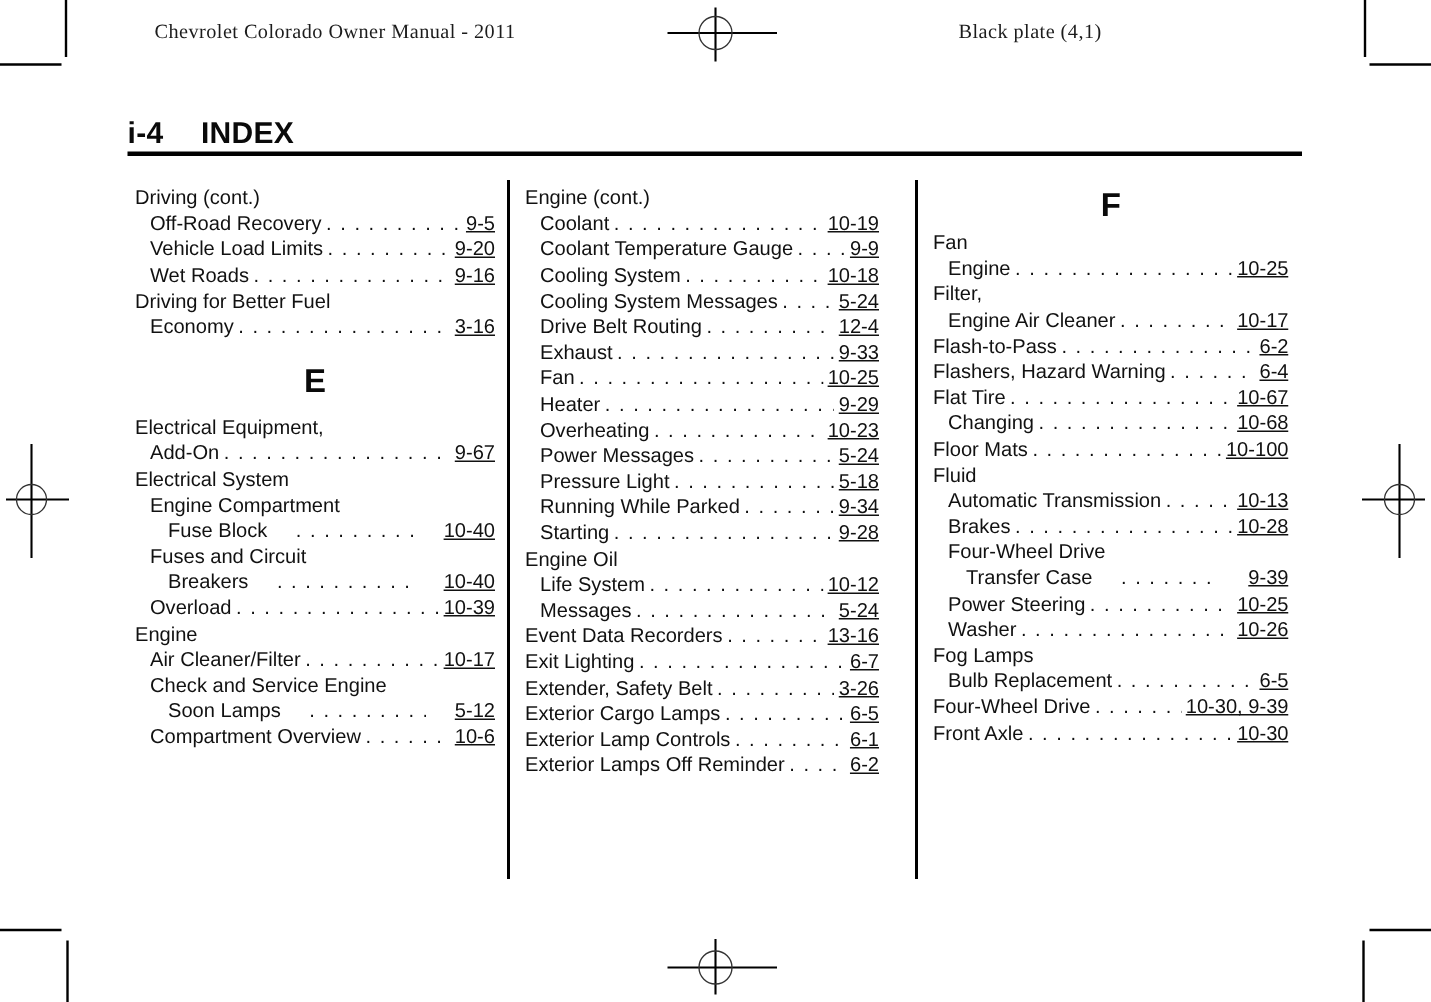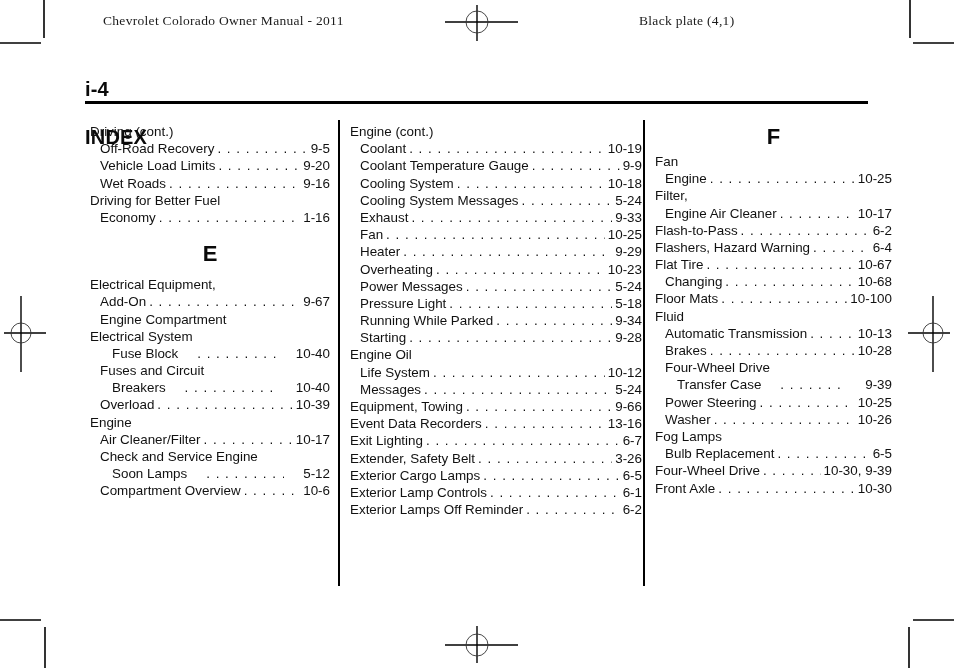--- a/index.html
+++ b/index.html
@@ -42,71 +42,70 @@
   .title-row {
     position: absolute;
     left: 85px; top: 78px;
     display: flex;
     align-items: baseline;
     gap: 25px;
     font-weight: bold;
     font-size: 20px;
     color: #0a0a0a;
     letter-spacing: 0.2px;
-    flex-direction: column;
   }
   .title-rule {
     position: absolute;
     left: 85px; top: 101px;
     width: 783px; height: 3px;
     background: #000000;
   }
   .columns {
     position: absolute;
     left: 85px; top: 120px;
     width: 783px; height: 466px;
     display: flex;
   }
   .col {
     box-sizing: border-box;
     padding-top: 3px;
     font-size: 13.4px;
   }
   .col-1 { width: 253px; padding-left: 5px;  padding-right: 8px;  }
-  .col-2 { width: 303px; padding-left: 10px; padding-right: 1px;  }
+  .col-2 { width: 270px; padding-left: 10px; padding-right: 24px;  }
   .col-3 { width: 269px; padding-left: 10px; padding-right: 22px; }
   .col-divider {
     width: 2px;
     height: 466px;
     background: #000000;
     flex: 0 0 auto;
   }
   .entry {
     display: flex;
     align-items: baseline;
     white-space: nowrap;
     line-height: 17.2px;
     height: 17.2px;
     overflow: hidden;
   }
-  .indent-0 { padding-left: 0; align-items: flex-end; }
+  .indent-0 { padding-left: 0; }
   .indent-1 { padding-left: 10px; }
   .indent-2 { padding-left: 22px; gap: 16px; }
   .label { flex: 0 0 auto; }
   .dots {
     flex: 1 1 auto;
     overflow: hidden;
     margin: 0 3px;
     min-width: 6px;
   }
   .dots::after {
     content: ". . . . . . . . . . . . . . . . . . . . . . . . . . . . . . . . . . . . . . . . . . . . . . . . . .";
     letter-spacing: 1px;
   }
-  .page-num { flex: 0 0 auto; }
+  .page-num { flex: 0 0 auto; text-decoration: underline; }
   .section-letter {
     font-size: 22px;
     font-weight: bold;
     text-align: center;
     line-height: 28px;
     color: #0a0a0a;
   }
   .section-letter.mid { margin: 14px 0 8px 0; }
   .section-letter.top { margin: 0 0 2px 0; }
 </style>
@@ -184,36 +183,36 @@
           <span class="label">Wet Roads</span>
           <span class="dots"></span>
           <span class="page-num">9-16</span>
         </div>
         <div class="entry indent-0">
           <span class="label">Driving for Better Fuel</span>
         </div>
         <div class="entry indent-1">
           <span class="label">Economy</span>
           <span class="dots"></span>
-          <span class="page-num">1-16</span>
+          <span class="page-num">3-16</span>
         </div>
         <div class="section-letter mid">E</div>
         <div class="entry indent-0">
           <span class="label">Electrical Equipment,</span>
         </div>
         <div class="entry indent-1">
           <span class="label">Add-On</span>
           <span class="dots"></span>
           <span class="page-num">9-67</span>
         </div>
+        <div class="entry indent-0">
+          <span class="label">Electrical System</span>
+        </div>
         <div class="entry indent-1">
           <span class="label">Engine Compartment</span>
-        </div>
-        <div class="entry indent-0">
-          <span class="label">Electrical System</span>
         </div>
         <div class="entry indent-2">
           <span class="label">Fuse Block</span>
           <span class="dots"></span>
           <span class="page-num">10-40</span>
         </div>
         <div class="entry indent-1">
           <span class="label">Fuses and Circuit</span>
         </div>
         <div class="entry indent-2">
@@ -267,20 +266,25 @@
           <span class="label">Cooling System</span>
           <span class="dots"></span>
           <span class="page-num">10-18</span>
         </div>
         <div class="entry indent-1">
           <span class="label">Cooling System Messages</span>
           <span class="dots"></span>
           <span class="page-num">5-24</span>
         </div>
         <div class="entry indent-1">
+          <span class="label">Drive Belt Routing</span>
+          <span class="dots"></span>
+          <span class="page-num">12-4</span>
+        </div>
+        <div class="entry indent-1">
           <span class="label">Exhaust</span>
           <span class="dots"></span>
           <span class="page-num">9-33</span>
         </div>
         <div class="entry indent-1">
           <span class="label">Fan</span>
           <span class="dots"></span>
           <span class="page-num">10-25</span>
         </div>
         <div class="entry indent-1">
@@ -318,25 +322,20 @@
         </div>
         <div class="entry indent-1">
           <span class="label">Life System</span>
           <span class="dots"></span>
           <span class="page-num">10-12</span>
         </div>
         <div class="entry indent-1">
           <span class="label">Messages</span>
           <span class="dots"></span>
           <span class="page-num">5-24</span>
-        </div>
-        <div class="entry indent-0">
-          <span class="label">Equipment, Towing</span>
-          <span class="dots"></span>
-          <span class="page-num">9-66</span>
         </div>
         <div class="entry indent-0">
           <span class="label">Event Data Recorders</span>
           <span class="dots"></span>
           <span class="page-num">13-16</span>
         </div>
         <div class="entry indent-0">
           <span class="label">Exit Lighting</span>
           <span class="dots"></span>
           <span class="page-num">6-7</span>

